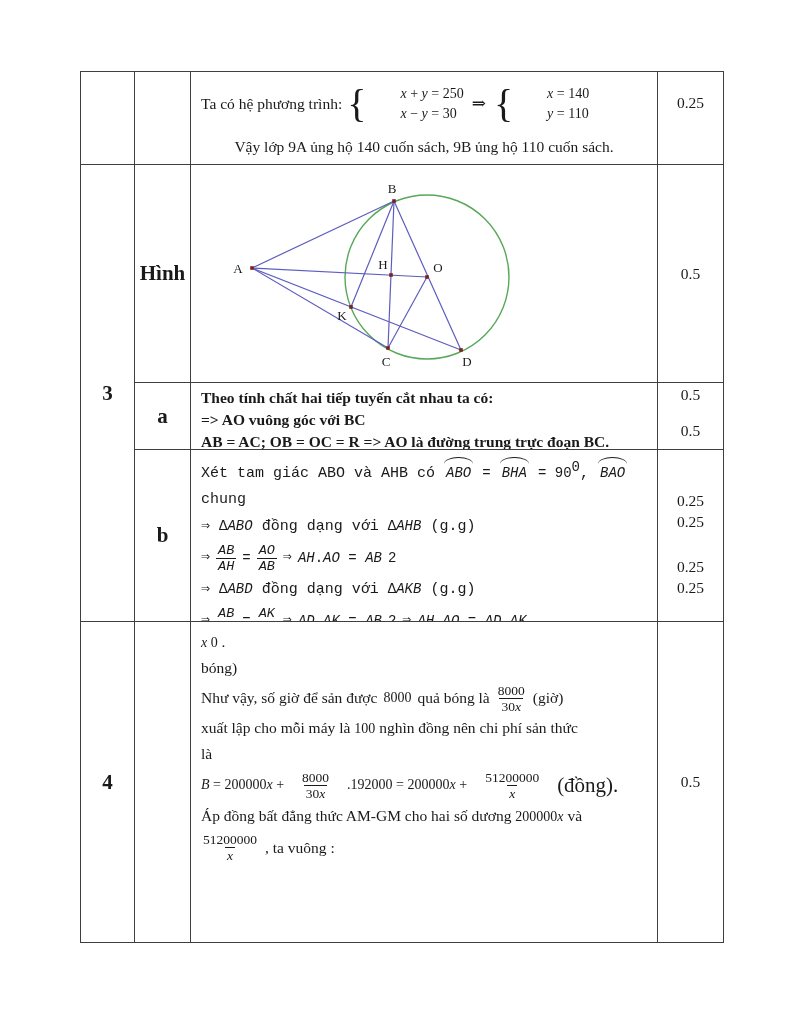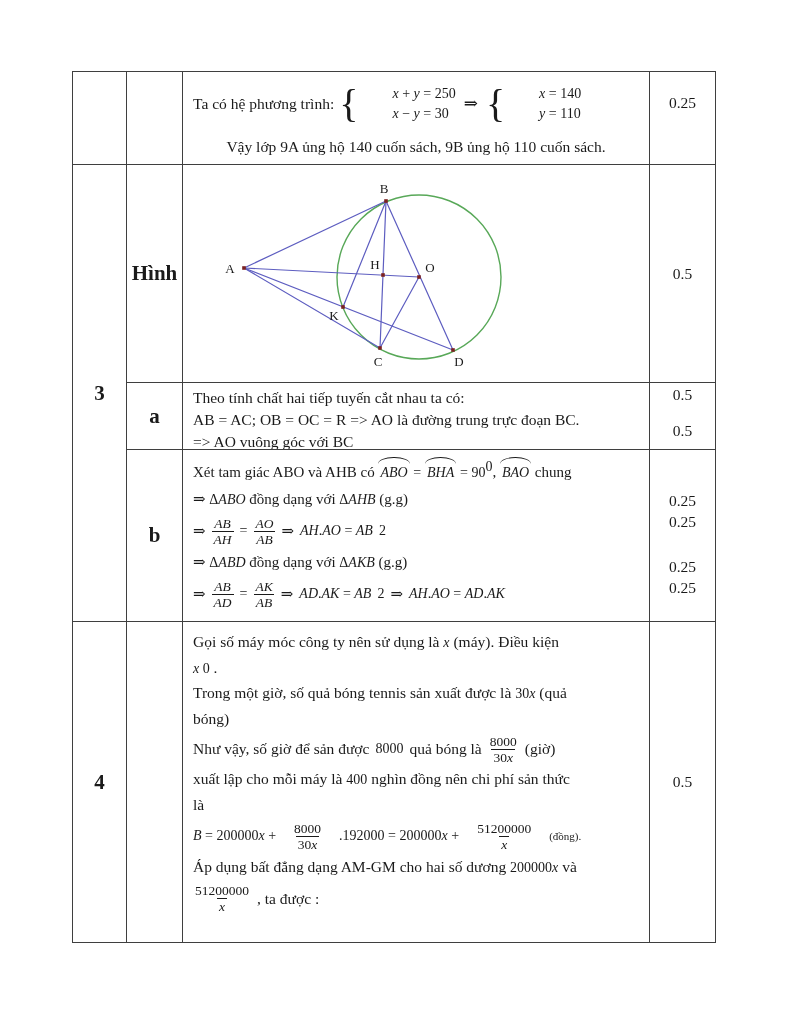--- a/index.html
+++ b/index.html
@@ -1,18 +1,18 @@
 <!DOCTYPE html>
 <html><head>
 <meta charset="utf-8">
 <style>
   html,body{margin:0;padding:0;}
   body{width:792px;height:1024px;background:#ffffff;position:relative;
        font-family:"Liberation Serif","DejaVu Serif",serif;color:#1a1a1a;}
-  .tbl{position:absolute;left:72px;top:71px;width:642px;height:870px;
+  .tbl{position:absolute;left:80px;top:71px;width:642px;height:870px;
        border:1.5px solid #3f3f3f;display:grid;
        grid-template-columns:54px 56px 467px 65px;
        grid-template-rows:93px 218px 67px 172px 320px;}
   .cell{border-right:1.4px solid #3f3f3f;border-bottom:1.4px solid #3f3f3f;
         box-sizing:border-box;overflow:hidden;}
   .no-r{border-right:none;} .no-b{border-bottom:none;}
   .qcell{display:flex;align-items:center;justify-content:center;
          font-weight:bold;font-size:21px;}
   .span3{grid-column:1;grid-row:2/5;}
   .score{display:flex;flex-direction:column;align-items:center;font-size:15.5px;}
@@ -24,22 +24,22 @@
   .content{padding:3px 10px;font-size:15.5px;line-height:22px;}
   .m{font-size:14px;}
   .m i{font-family:inherit;}
   .sysline{display:flex;align-items:center;gap:5px;height:58px;}
   .brace{font-size:40px;font-weight:400;line-height:1;margin-right:1px;}
   .pair{display:inline-flex;flex-direction:column;font-size:15px;line-height:20px;margin-left:28px;}
   .imp{font-size:17px;margin:0 3px;}
   .c1-l2{margin-top:3px;text-align:center;}
   .figcell{position:relative;padding:0;}
   .fig text{font-family:"Liberation Serif",serif;}
-  .c3a{padding-top:4px;line-height:22px;}
-  .c3b{padding:4px 10px;font-size:15px;}
+  .c3a{padding-top:4px;line-height:22px;font-weight:bold;}
+  .c3b{padding:4px 10px;font-size:15px;font-family:Liberation Mono, monospace;}
   .c3b .tl{line-height:26px;}
   .fl{display:flex;align-items:center;gap:6px;}
   .c3b .fl{height:36px;}
   .frac{display:inline-flex;flex-direction:column;align-items:center;
         font-size:13.5px;line-height:15px;vertical-align:middle;}
   .frac .fb{border-top:1.1px solid #1a1a1a;padding:0 2px;}
   .frac .ft{padding:0 2px;}
   .hat{position:relative;display:inline-block;padding:3px 2px 0;}
   .hat::before{content:"";position:absolute;left:0;right:0;top:0;height:6px;
         border-top:1.2px solid #1a1a1a;border-radius:50% 50% 0 0/100% 100% 0 0;}
@@ -121,22 +121,22 @@
   </div>
   <div class="cell no-r score score-c">
     <span>0.5</span>
   </div>
 
   <div class="cell qcell">
     <span>a</span>
   </div>
   <div class="cell content c3a">
     <div>Theo tính chất hai tiếp tuyến cắt nhau ta có:</div>
+    <div>=&gt; AO vuông góc với BC</div>
     <div>AB = AC; OB = OC = R =&gt; AO là đường trung trực đoạn BC.</div>
-    <div>=&gt; AO vuông góc với BC</div>
   </div>
   <div class="cell no-r score score-sb">
     <span>0.5</span>
     <span>0.5</span>
   </div>
 
   <div class="cell qcell">
     <span>b</span>
   </div>
   <div class="cell content c3b">
@@ -202,73 +202,63 @@
     <span class="gap">0.25</span>
     <span>0.25</span>
   </div>
 
   <div class="cell qcell no-b">
     <span>4</span>
   </div>
   <div class="cell no-b"></div>
   <div class="cell content c4 no-b">
     <div class="t">
-      <span>Gọi số máy móc công ty nên sử dụng là</span>
-      <span class="m"><i>x</i></span>
-      <span>(máy). Điều kiện</span>
-    </div>
-    <div class="t">
       <span class="m"><i>x</i>  0</span>
       <span>.</span>
-    </div>
-    <div class="t">
-      <span>Trong một giờ, số quả bóng tennis sản xuất được là</span>
-      <span class="m">30<i>x</i></span>
-      <span>(quả</span>
     </div>
     <div class="t">bóng)</div>
     <div class="fl">
       <span>Như vậy, số giờ để sản được</span>
       <span class="m">8000</span>
       <span>quả bóng là</span>
       <span class="frac">
         <span class="ft">8000</span>
         <span class="fb">30<i>x</i></span>
       </span>
       <span>(giờ)</span>
     </div>
     <div class="t">
       <span>xuất lập cho mỗi máy là</span>
-      <span class="m">400</span>
+      <span class="m">100</span>
       <span>nghìn đồng nên chi phí sản thức</span>
     </div>
     <div class="t">là</div>
     <div class="fl mathline">
       <span class="m"><i>B</i> = 200000<i>x</i> +</span>
       <span class="frac">
         <span class="ft">8000</span>
         <span class="fb">30<i>x</i></span>
       </span>
       <span class="m">.192000 = 200000<i>x</i> +</span>
       <span class="frac">
         <span class="ft">51200000</span>
         <span class="fb"><i>x</i></span>
       </span>
-      <span style="font-size:11px">(đồng).</span>
+      <span style="font-size:21px">(đồng).</span>
     </div>
     <div class="t">
-      <span>Áp dụng bất đẳng dạng AM-GM cho hai số dương</span>
+      <span>Áp đồng bất đẳng thức AM-GM cho hai số dương</span>
       <span class="m">200000<i>x</i></span>
       <span>và</span>
     </div>
     <div class="fl">
       <span class="frac">
         <span class="ft">51200000</span>
         <span class="fb"><i>x</i></span>
       </span>
-      <span>, ta được :</span>
+      <span>, ta vuông :</span>
     </div>
   </div>
   <div class="cell no-r no-b score score-c">
     <span>0.5</span>
   </div>
 
 </div>
 
 </body></html>

